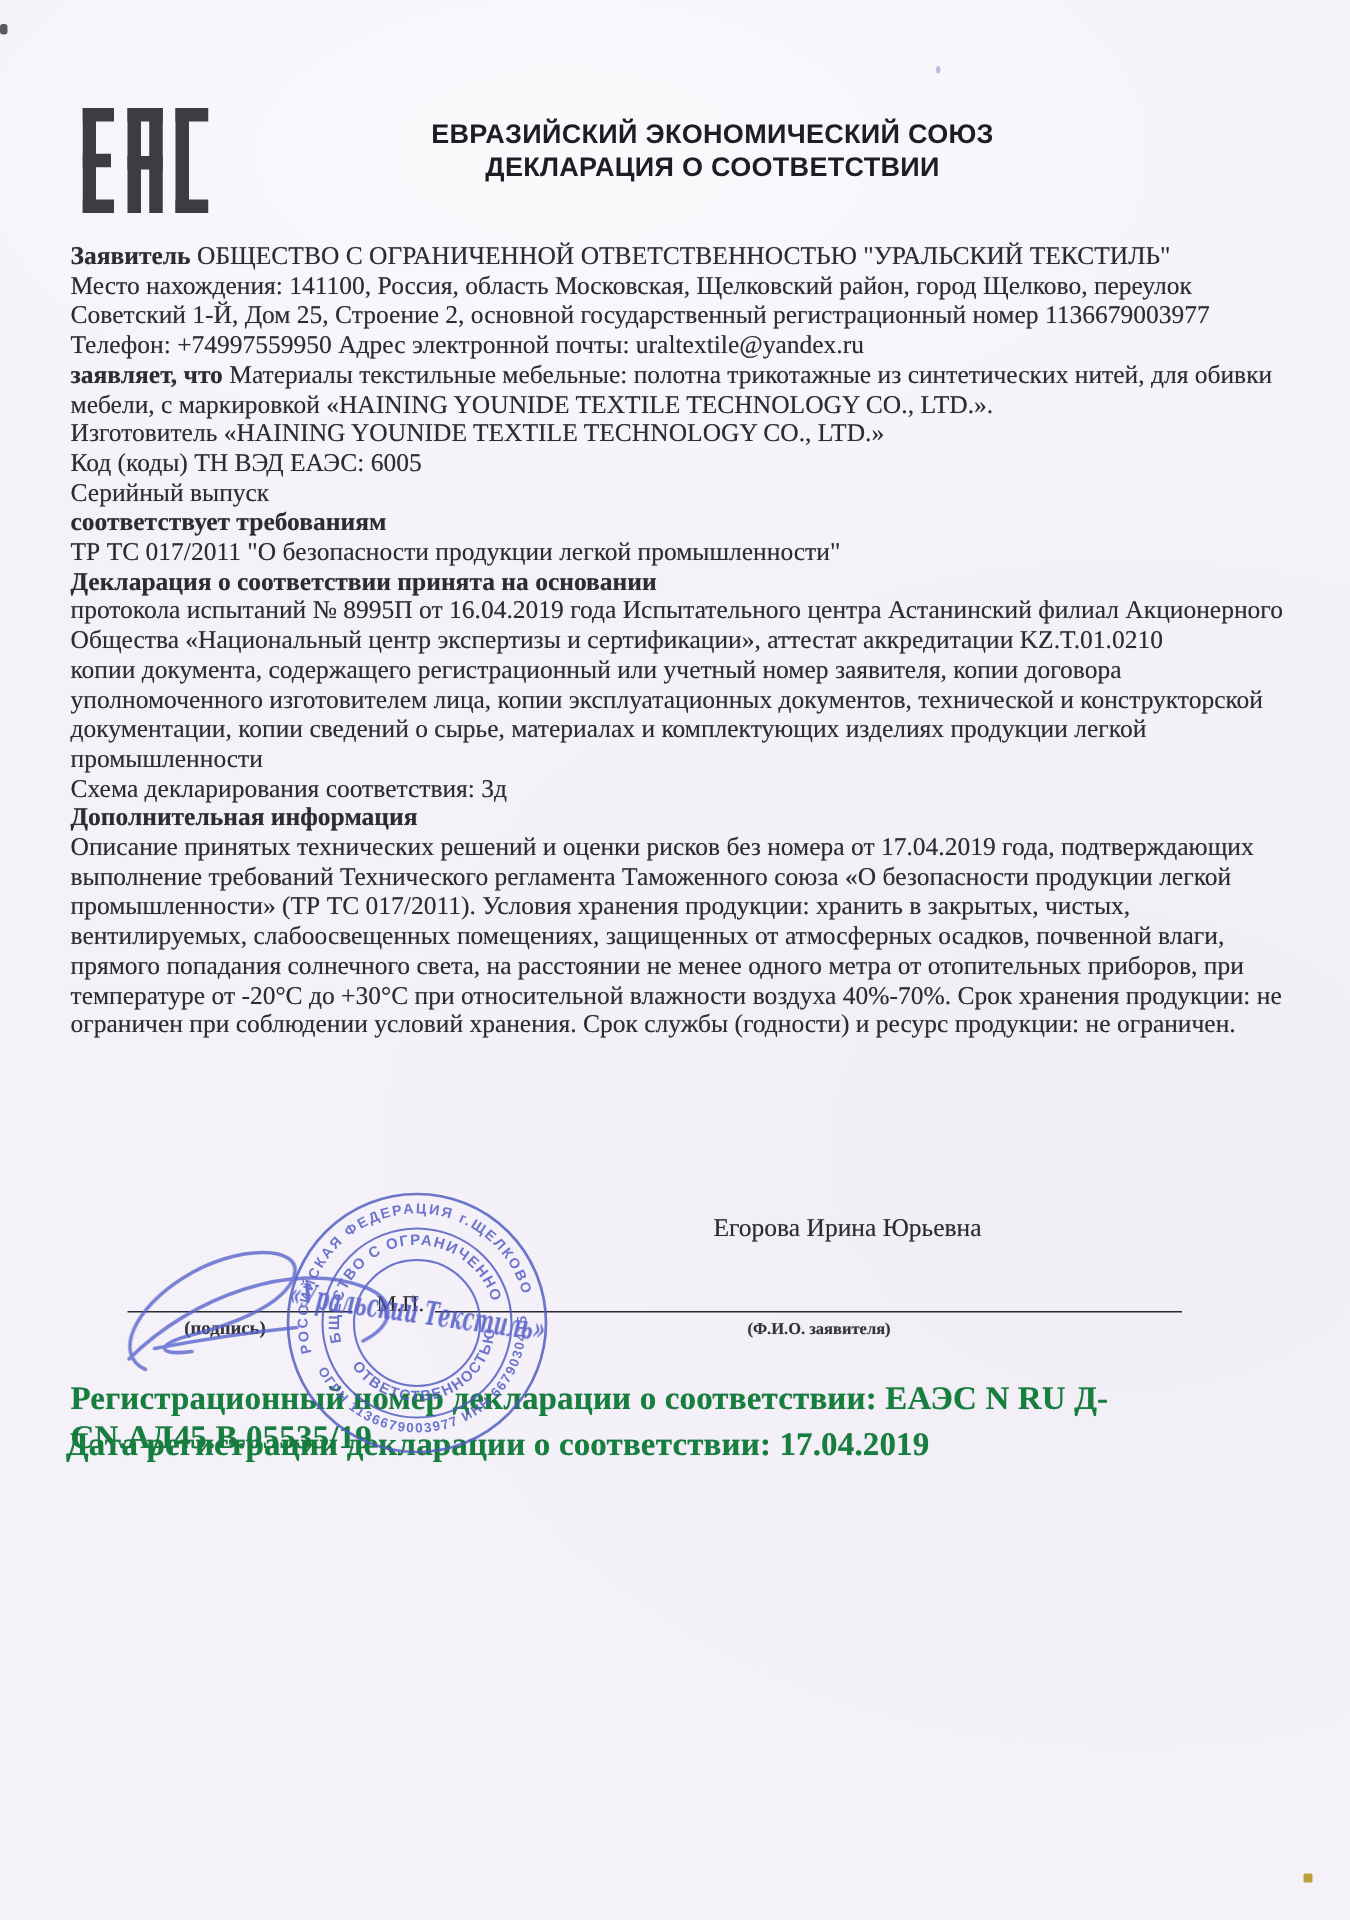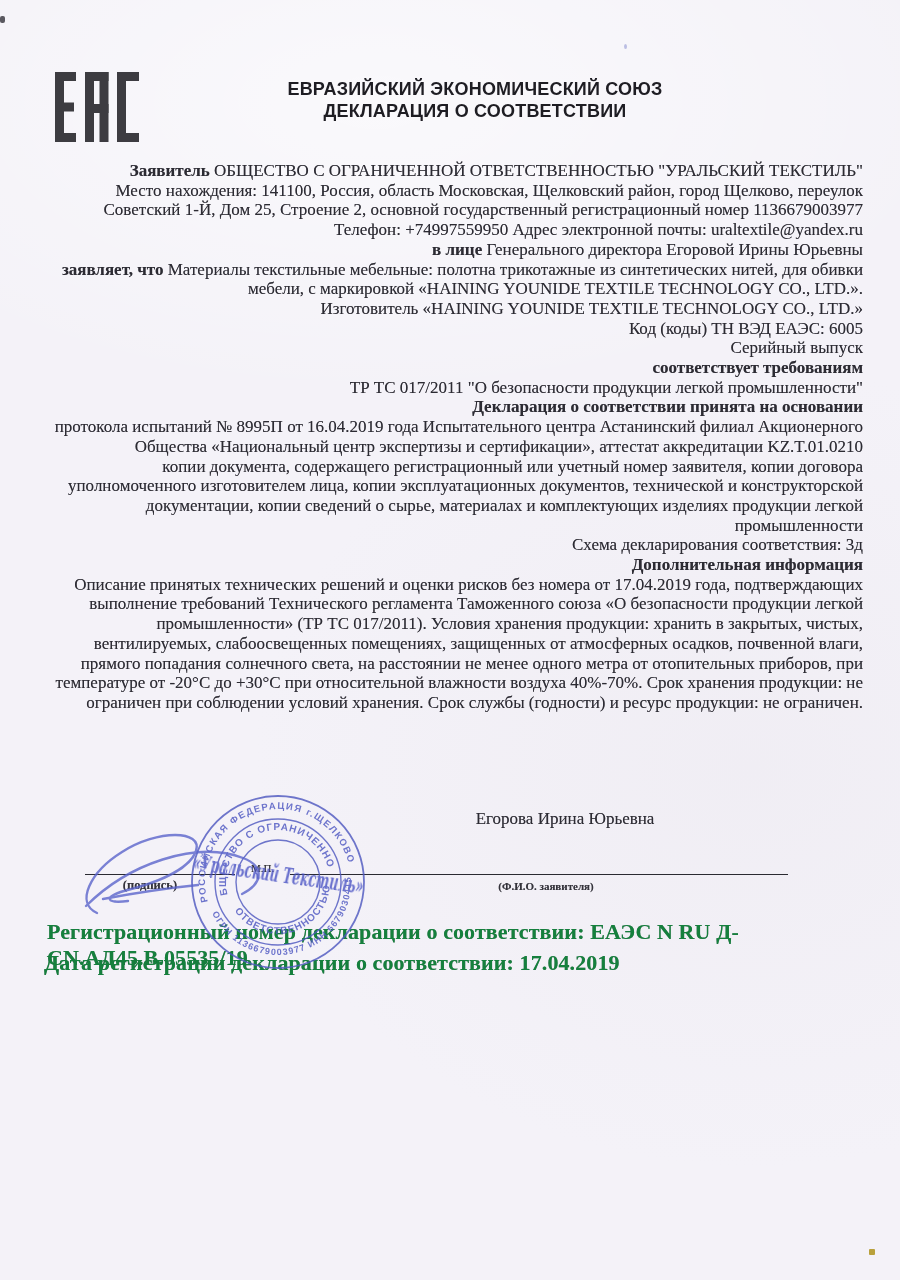--- a/index.html
+++ b/index.html
@@ -26,31 +26,31 @@
   .header{
     position:absolute;left:235px;top:79px;width:480px;text-align:center;
     font-family:"Liberation Sans",sans-serif;font-weight:bold;
     font-size:18px;line-height:21.5px;color:#1e1d23;letter-spacing:.2px;
   }
   .doc{
     position:absolute;left:47px;top:161px;width:816px;
     font-size:17px;line-height:19.7px;overflow-wrap:break-word;
     text-shadow:0 0 .5px rgba(44,43,51,.45);
   }
-  .doc p{margin:0;text-align:right;}
+  .doc p{margin:0;}
   .b{font-weight:bold;}
   .abs{position:absolute;text-shadow:0 0 .5px rgba(44,43,51,.45);}
   .validity{left:47px;top:820px;width:816px;font-size:17px;font-weight:bold;}
   .sigline{border-top:1.6px solid #2a2a31;}
   .line-left{left:85px;top:874px;width:150px;}
   .line-right{left:290px;top:874px;width:498px;}
   .cap{font-size:12.5px;text-align:center;color:#34333b;font-weight:bold;}
   .cap-sign{left:100px;top:878px;width:100px;}
   .cap-fio{left:466px;top:880px;width:160px;font-size:11px;}
-  .mp{left:251px;top:862px;font-size:11px;color:#2b2b31;text-align:right;}
+  .mp{left:251px;top:862px;font-size:15px;color:#2b2b31;text-align:right;}
   .fio-name{left:410px;top:809px;width:310px;text-align:center;font-size:17px;}
   .reg{font-size:22px;font-weight:bold;letter-spacing:.1px;color:#15803d;}
   .reg1{left:47px;top:919px;width:820px;}
   .reg2{left:44px;top:950px;width:820px;}
   .ink{position:absolute;left:0;top:0;pointer-events:none;}
 </style>
 </head>
 <body>
 
 <div class="page">
@@ -82,21 +82,20 @@
 
   <div class="header">
     <div>ЕВРАЗИЙСКИЙ ЭКОНОМИЧЕСКИЙ СОЮЗ</div>
     <div>ДЕКЛАРАЦИЯ О СООТВЕТСТВИИ</div>
   </div>
 
   <div class="doc">
     <p><span class="b">Заявитель</span><span> ОБЩЕСТВО С ОГРАНИЧЕННОЙ ОТВЕТСТВЕННОСТЬЮ "УРАЛЬСКИЙ ТЕКСТИЛЬ"</span></p>
     <p>Место нахождения: 141100, Россия, область Московская, Щелковский район, город Щелково, переулок Советский 1-Й, Дом 25, Строение 2, основной государственный регистрационный номер 1136679003977</p>
     <p>Телефон: +74997559950 Адрес электронной почты: uraltextile@yandex.ru</p>
-    <p><span class="b">в лице</span><span> Генерального директора Егоровой Ирины Юрьевны</span></p>
     <p><span class="b">заявляет, что</span><span> Материалы текстильные мебельные: полотна трикотажные из синтетических нитей, для обивки мебели, с маркировкой «HAINING YOUNIDE TEXTILE TECHNOLOGY CO., LTD.».</span></p>
     <p>Изготовитель «HAINING YOUNIDE TEXTILE TECHNOLOGY CO., LTD.»</p>
     <p>Код (коды) ТН ВЭД ЕАЭС: 6005</p>
     <p>Серийный выпуск</p>
     <p class="b">соответствует требованиям</p>
     <p>ТР ТС 017/2011 "О безопасности продукции легкой промышленности"</p>
     <p class="b">Декларация о соответствии принята на основании</p>
     <p>протокола испытаний № 8995П от 16.04.2019 года Испытательного центра Астанинский филиал Акционерного Общества «Национальный центр экспертизы и сертификации», аттестат аккредитации KZ.T.01.0210</p>
     <p>копии документа, содержащего регистрационный или учетный номер заявителя, копии договора уполномоченного изготовителем лица, копии эксплуатационных документов, технической и конструкторской документации, копии сведений о сырье, материалах и комплектующих изделиях продукции легкой промышленности</p>
     <p>Схема декларирования соответствия: 3д</p>

